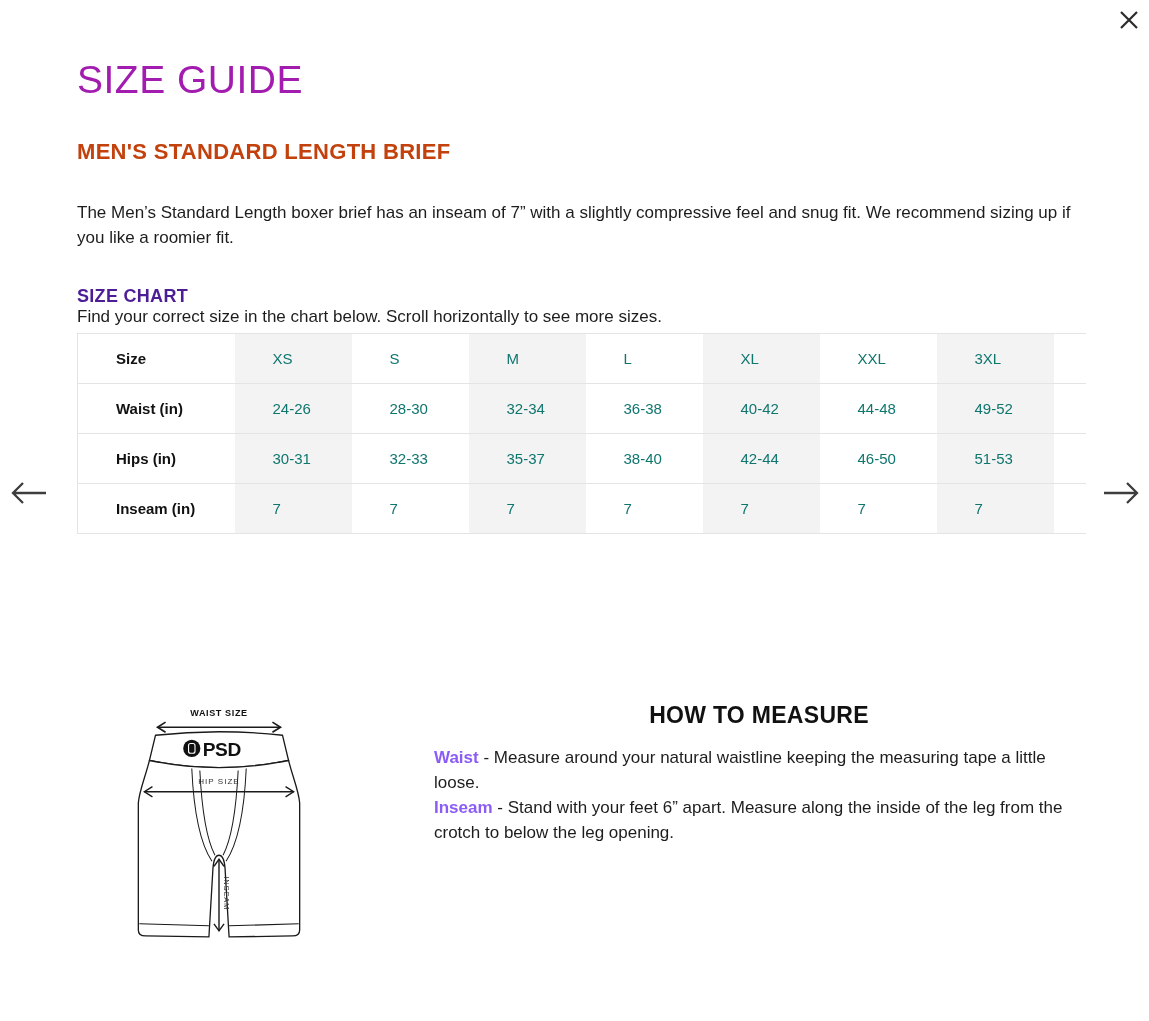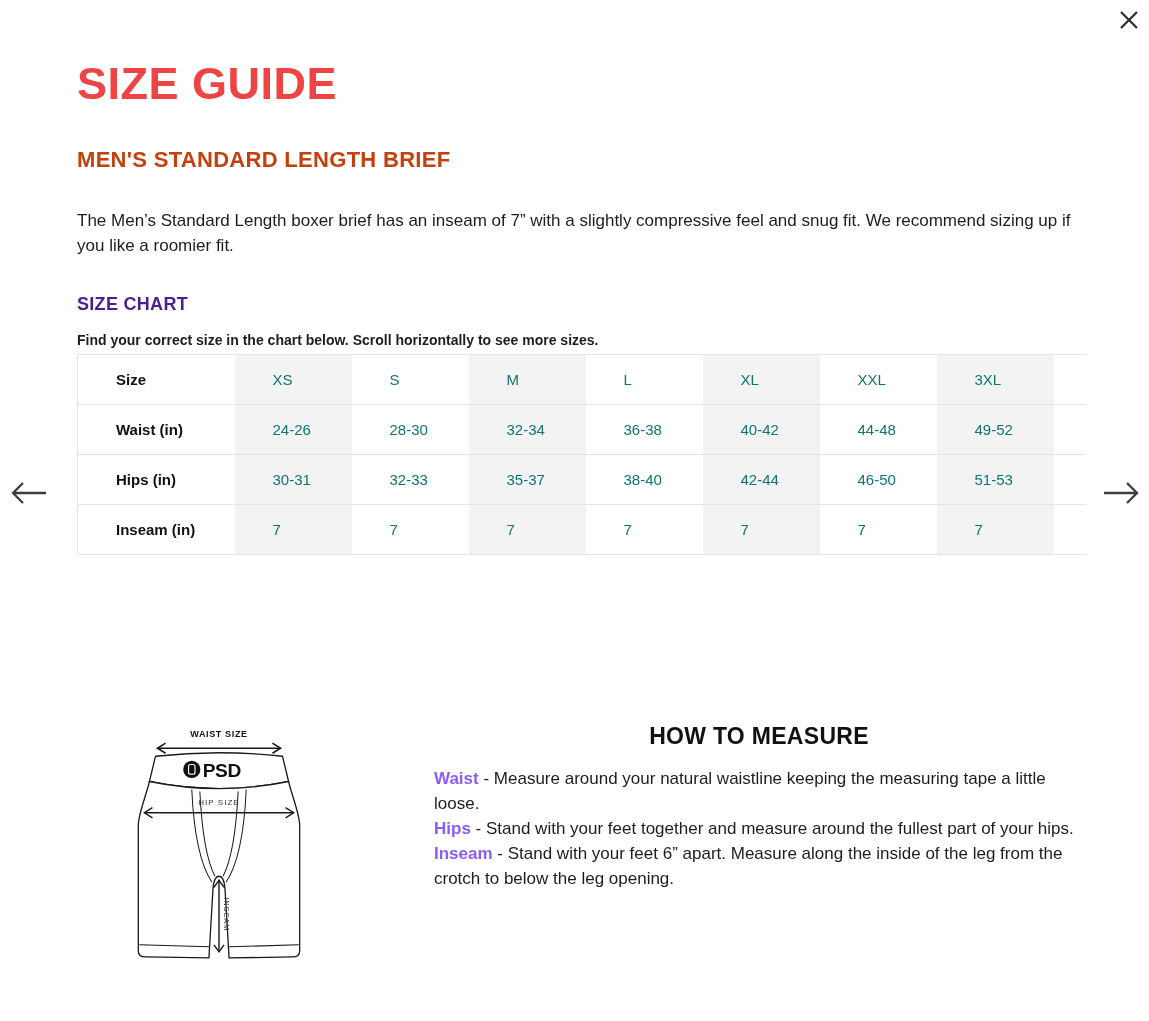--- a/index.html
+++ b/index.html
@@ -6,25 +6,25 @@
   html,body { background:#fff; }
   body {
     width:1149px; height:1021px; position:relative; overflow:hidden;
     font-family:"Liberation Sans", sans-serif; color:#1a1a1a;
   }
   .close-btn {
     position:absolute; top:6px; right:6px; width:28px; height:28px;
     background:none; border:none; cursor:pointer; padding:2px;
   }
   .content { padding:58px 63px 0 77px; }
-  h1.title { font-size:45px; font-weight:700; letter-spacing:0.5px; color:#ef4444; }
+  h1.title { font-size:39px; font-weight:400; letter-spacing:0.5px; color:#a21caf; }
   h2.product { margin-top:37px; font-size:22px; font-weight:700; letter-spacing:0.3px; color:#c2410c; }
   p.desc { margin-top:35px; font-size:17px; line-height:25px; max-width:1010px; color:#1d1d1d; }
   h3.chart-heading { margin-top:36px; font-size:18px; font-weight:600; letter-spacing:0.3px; color:#4c1d95; }
-  p.instruction { margin-top:17px; font-size:14px; color:#1d1d1d;font-weight:bold; }
+  p.instruction { font-size:17px; color:#1d1d1d; }
 
   .table-scroll { margin-top:6px; width:1009px; overflow:hidden; }
   table.size-table { border-collapse:collapse; width:1150px; table-layout:fixed;
     border-top:1px solid #e4e4e4; border-left:1px solid #e4e4e4; }
   table.size-table tr { border-bottom:1px solid #e4e4e4; }
   table.size-table th, table.size-table td {
     height:50px; padding:0 8px 0 38px; text-align:left; vertical-align:middle;
     font-size:15px; font-weight:400; color:#0f766e; white-space:nowrap;
   }
   table.size-table col.shade { background:#f3f3f3; }
@@ -168,21 +168,20 @@
         </g>
 
         <text x="85" y="14" text-anchor="middle" font-family="Liberation Sans, sans-serif" font-size="9" font-weight="700" letter-spacing="0.6" fill="#111">WAIST SIZE</text>
         <text x="85" y="81" text-anchor="middle" font-family="Liberation Sans, sans-serif" font-size="8" font-weight="400" letter-spacing="1" fill="#333">HIP SIZE</text>
         <text x="90" y="173" transform="rotate(90 90 173)" font-family="Liberation Sans, sans-serif" font-size="7.5" font-weight="400" letter-spacing="0.8" fill="#333">INSEAM</text>
       </svg>
     </div>
     <div class="measure-text">
       <h4>HOW TO MEASURE</h4>
       <p><b>Waist</b> <span>- Measure around your natural waistline keeping the measuring tape a little loose.</span></p>
-      <p><b>Hips</b> <span>- Stand with your feet together and measure around the fullest part of your hips.</span></p>
       <p><b>Inseam</b> <span>- Stand with your feet 6” apart. Measure along the inside of the leg from the crotch to below the leg opening.</span></p>
     </div>
   </div>
 </div>
 
 <button class="nav-arrow prev" aria-label="Previous sizes">
   <svg width="42" height="36" viewBox="0 0 42 36">
     <path d="M38 18 L5 18 M15 8 L5 18 L15 28" stroke="#3d3d3d" stroke-width="2.3" fill="none"></path>
   </svg>
 </button>

